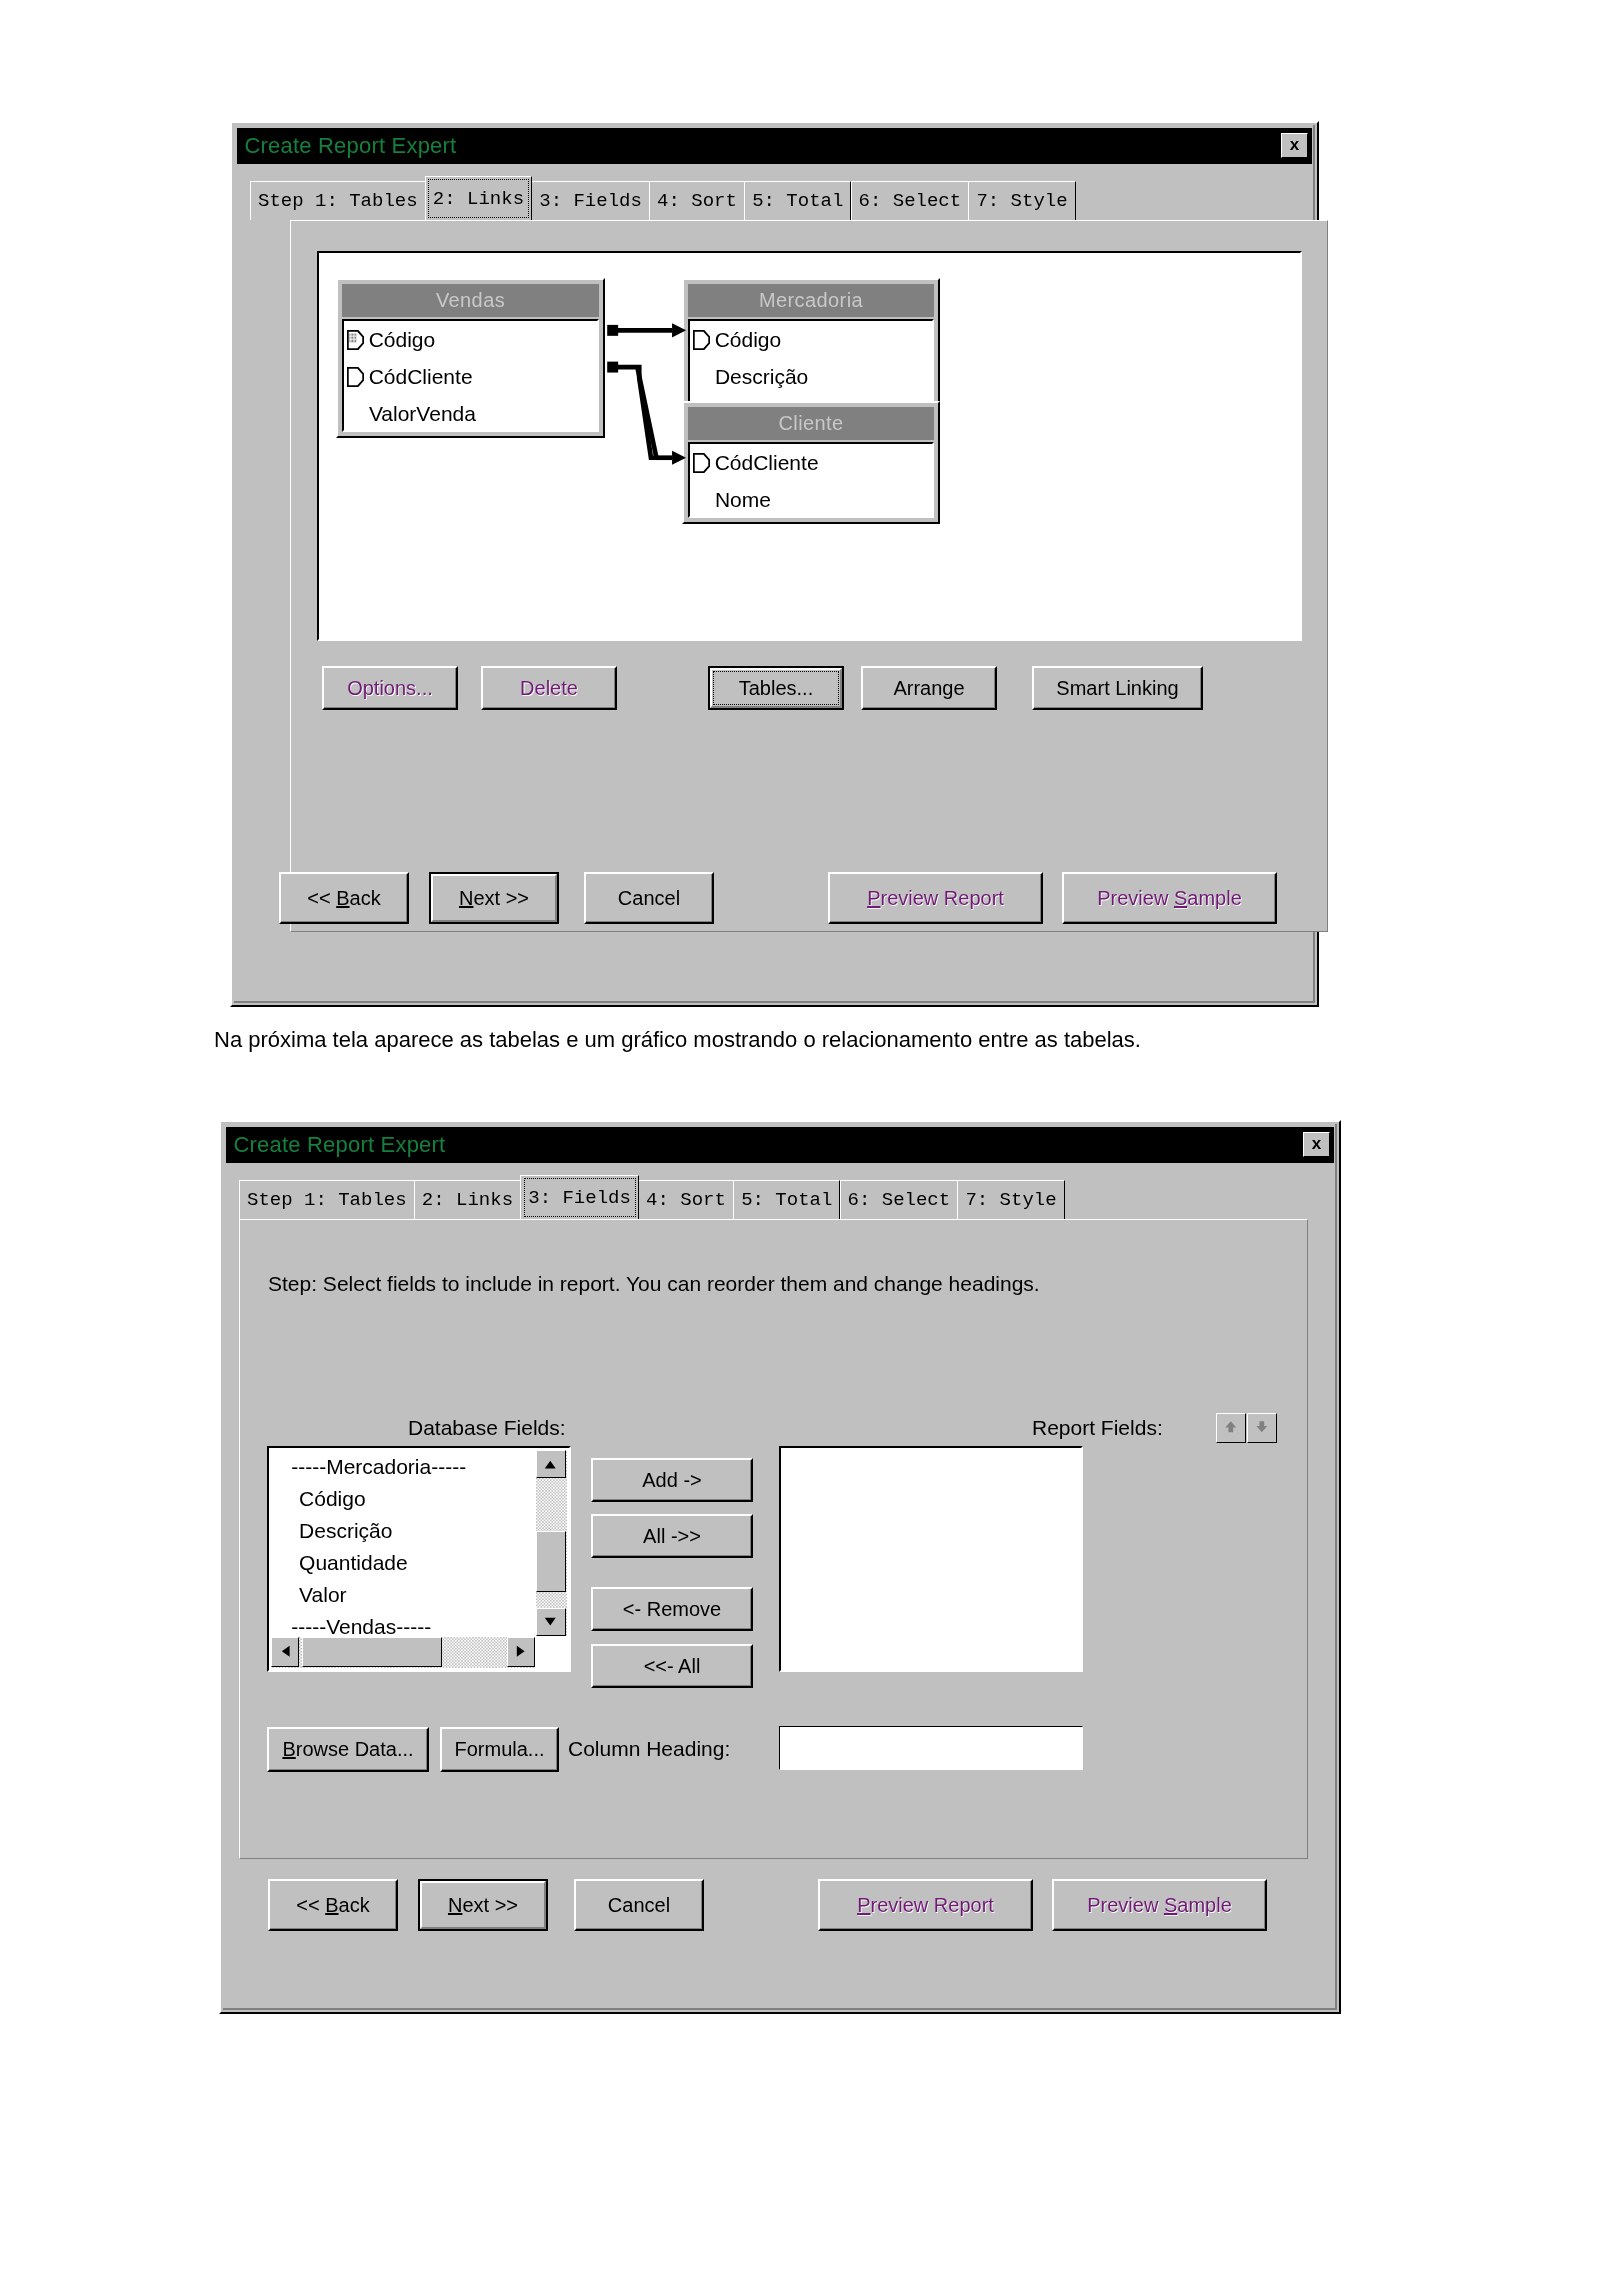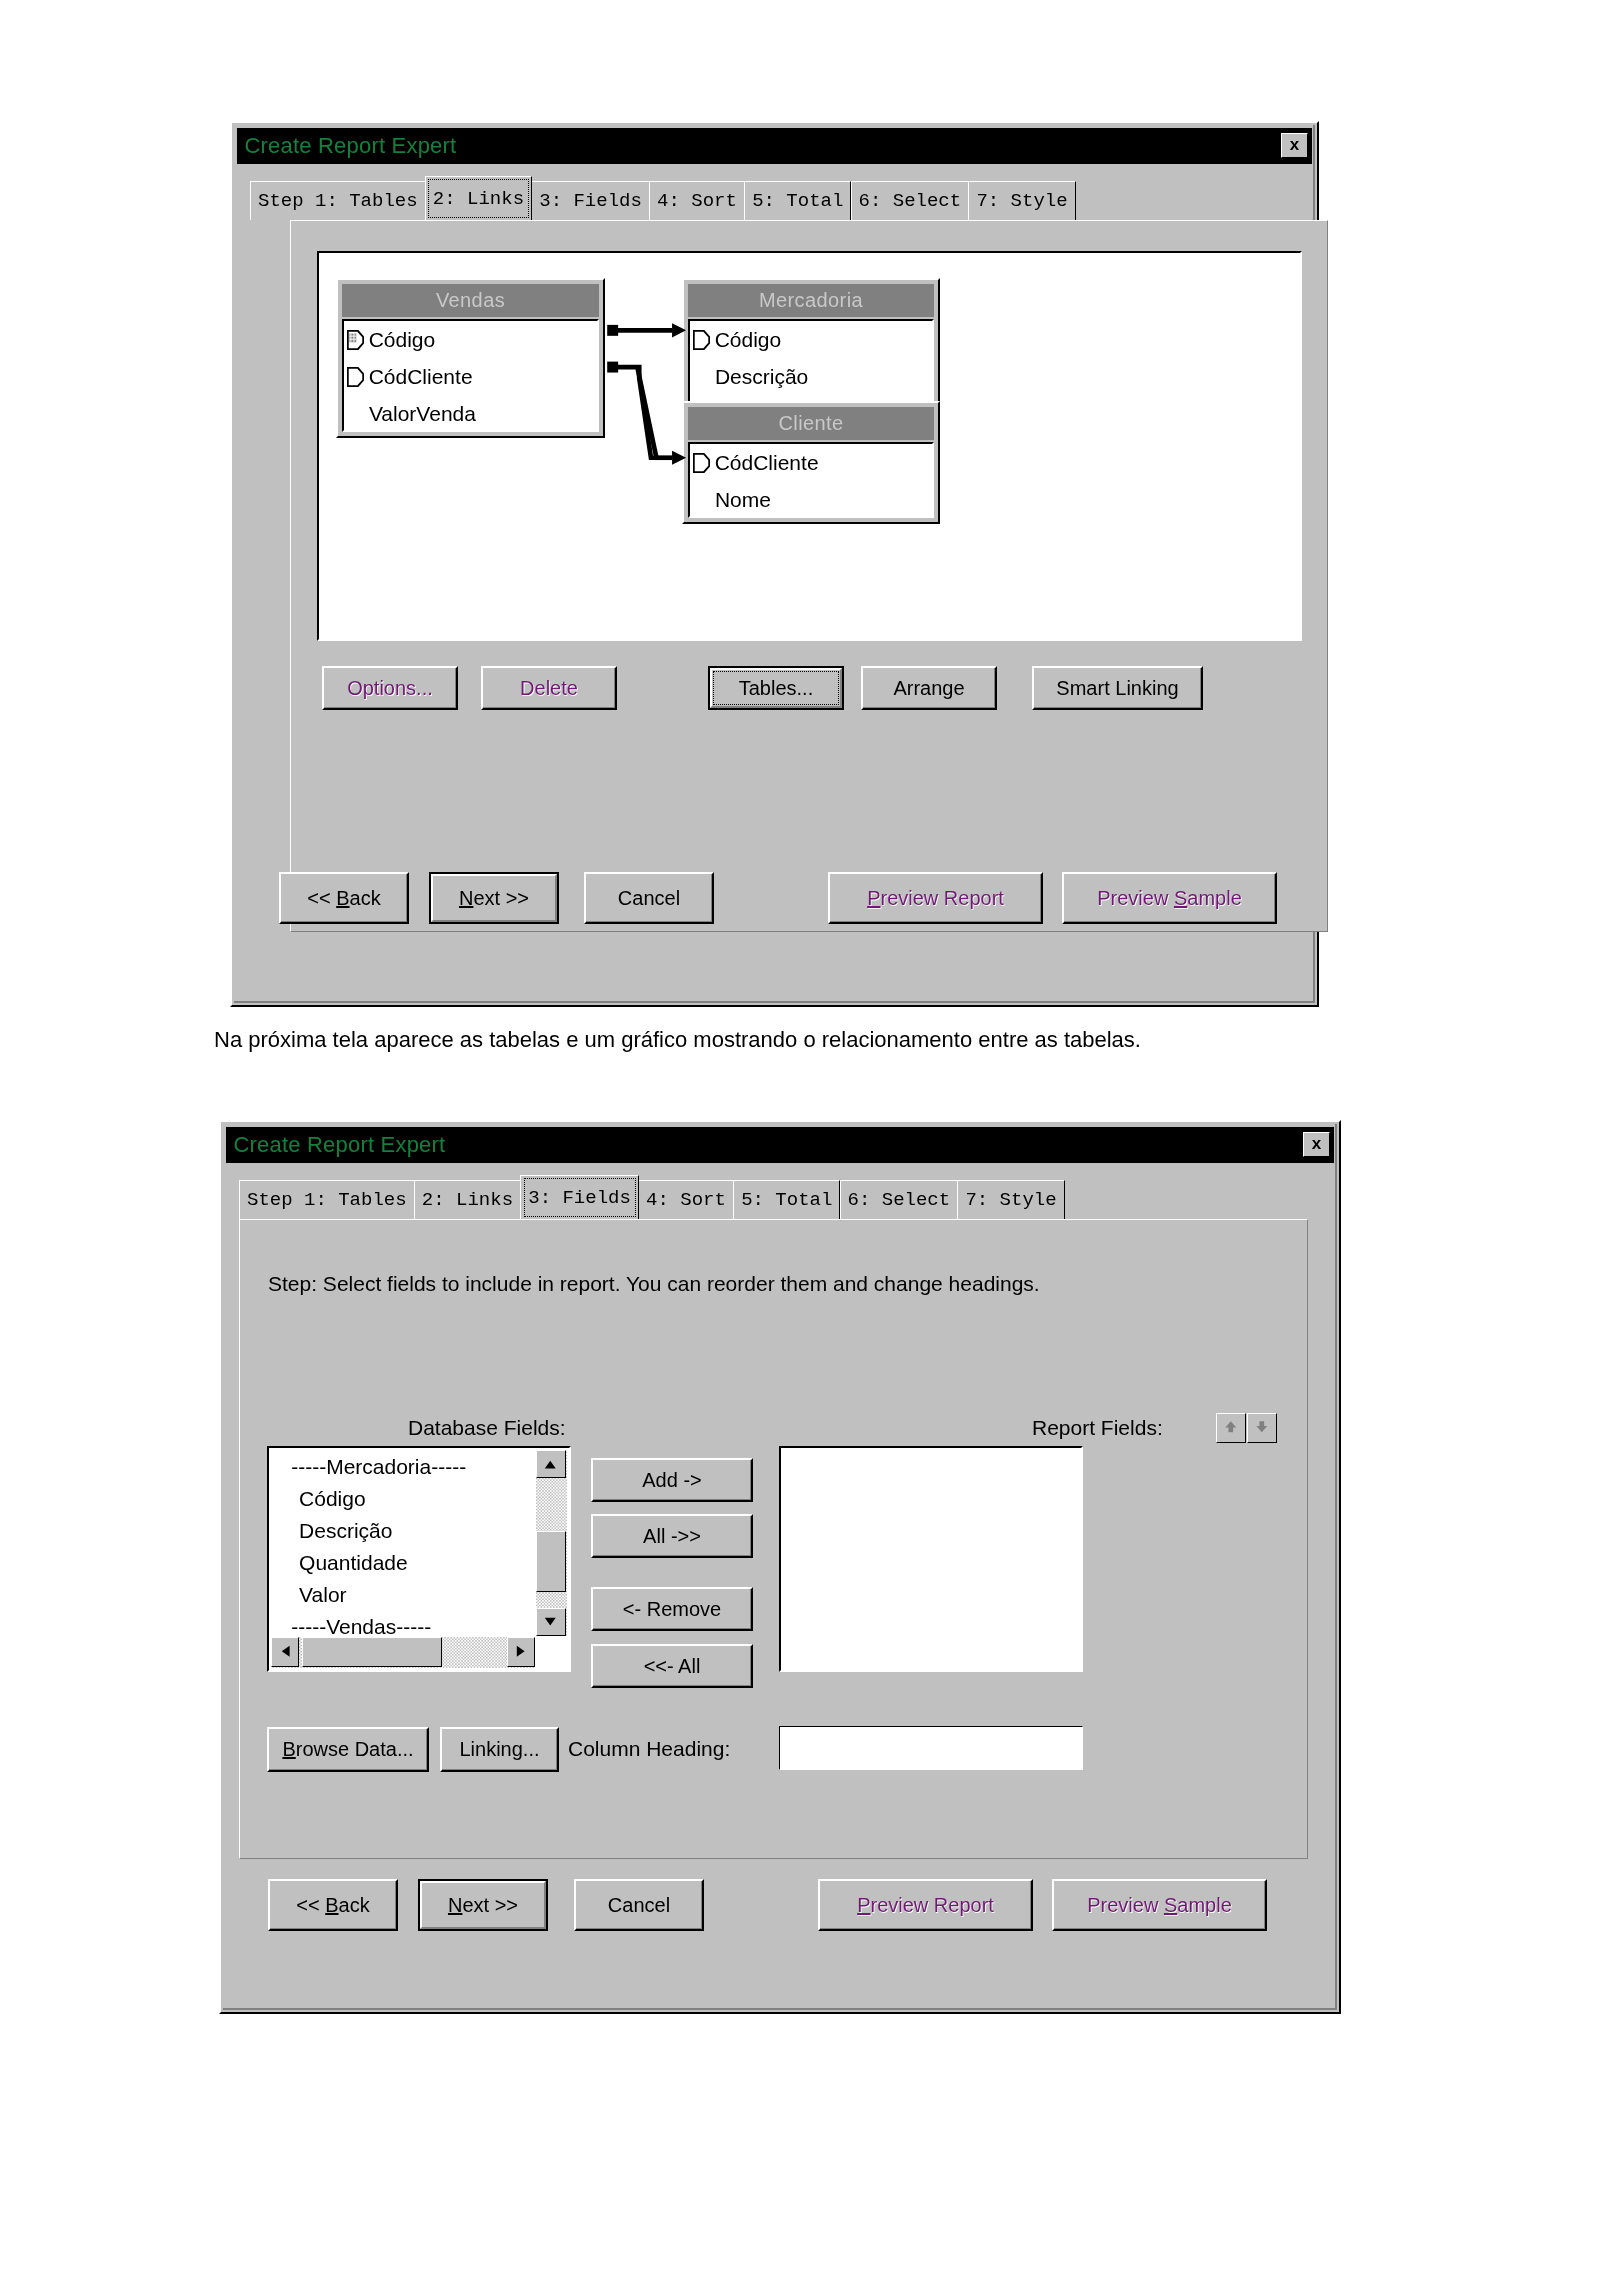--- a/index.html
+++ b/index.html
@@ -468,21 +468,21 @@
     <div class="sunken" style="left:539px;top:226px;width:304px;height:226px;">
       <div style="position:absolute;inset:3.1px;overflow:hidden;"></div>
     </div>
 
     <div class="btn" style="left:27px;top:507px;width:162px;height:45px;">
       <span class="bin"></span>
       <span class="lbl"><u>B</u>rowse Data...</span>
     </div>
     <div class="btn" style="left:200px;top:507px;width:119px;height:45px;">
       <span class="bin"></span>
-      <span class="lbl">Linking...</span>
+      <span class="lbl">Formula...</span>
     </div>
     <div class="lbl-static" style="left:328px;top:517px;">Column Heading:</div>
     <div class="sunken2" style="left:539px;top:506px;width:304px;height:44px;">
       <span style="position:absolute;left:6.2px;top:7.8px;font-size:21px;" title=""></span>
     </div>
   </div>
 
   <div class="btn" style="left:47px;top:757px;width:130px;height:52px;">
     <span class="bin"></span>
     <span class="lbl">&lt;&lt; <u>B</u>ack</span>

